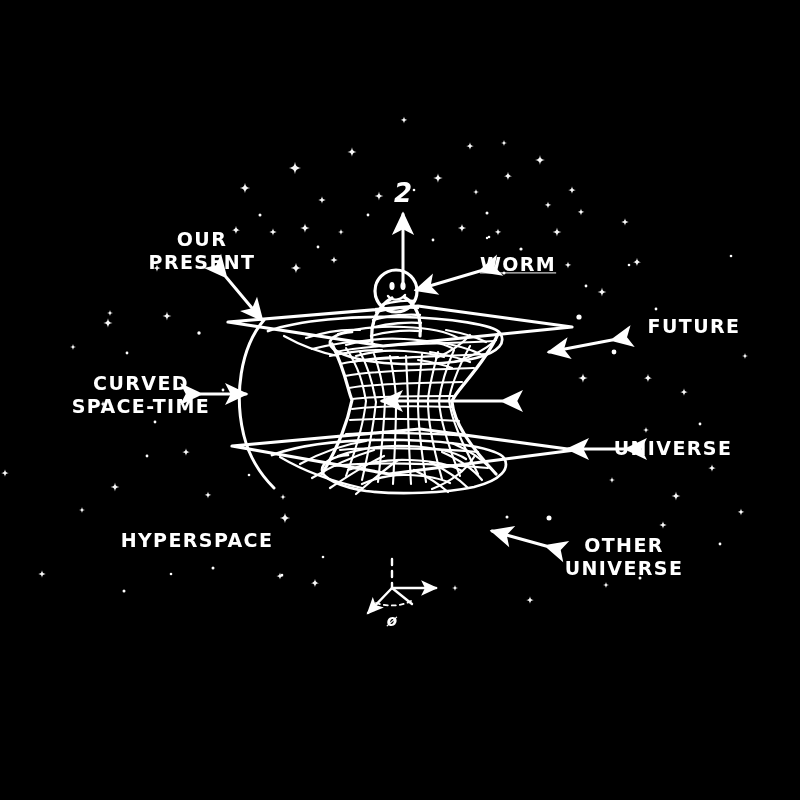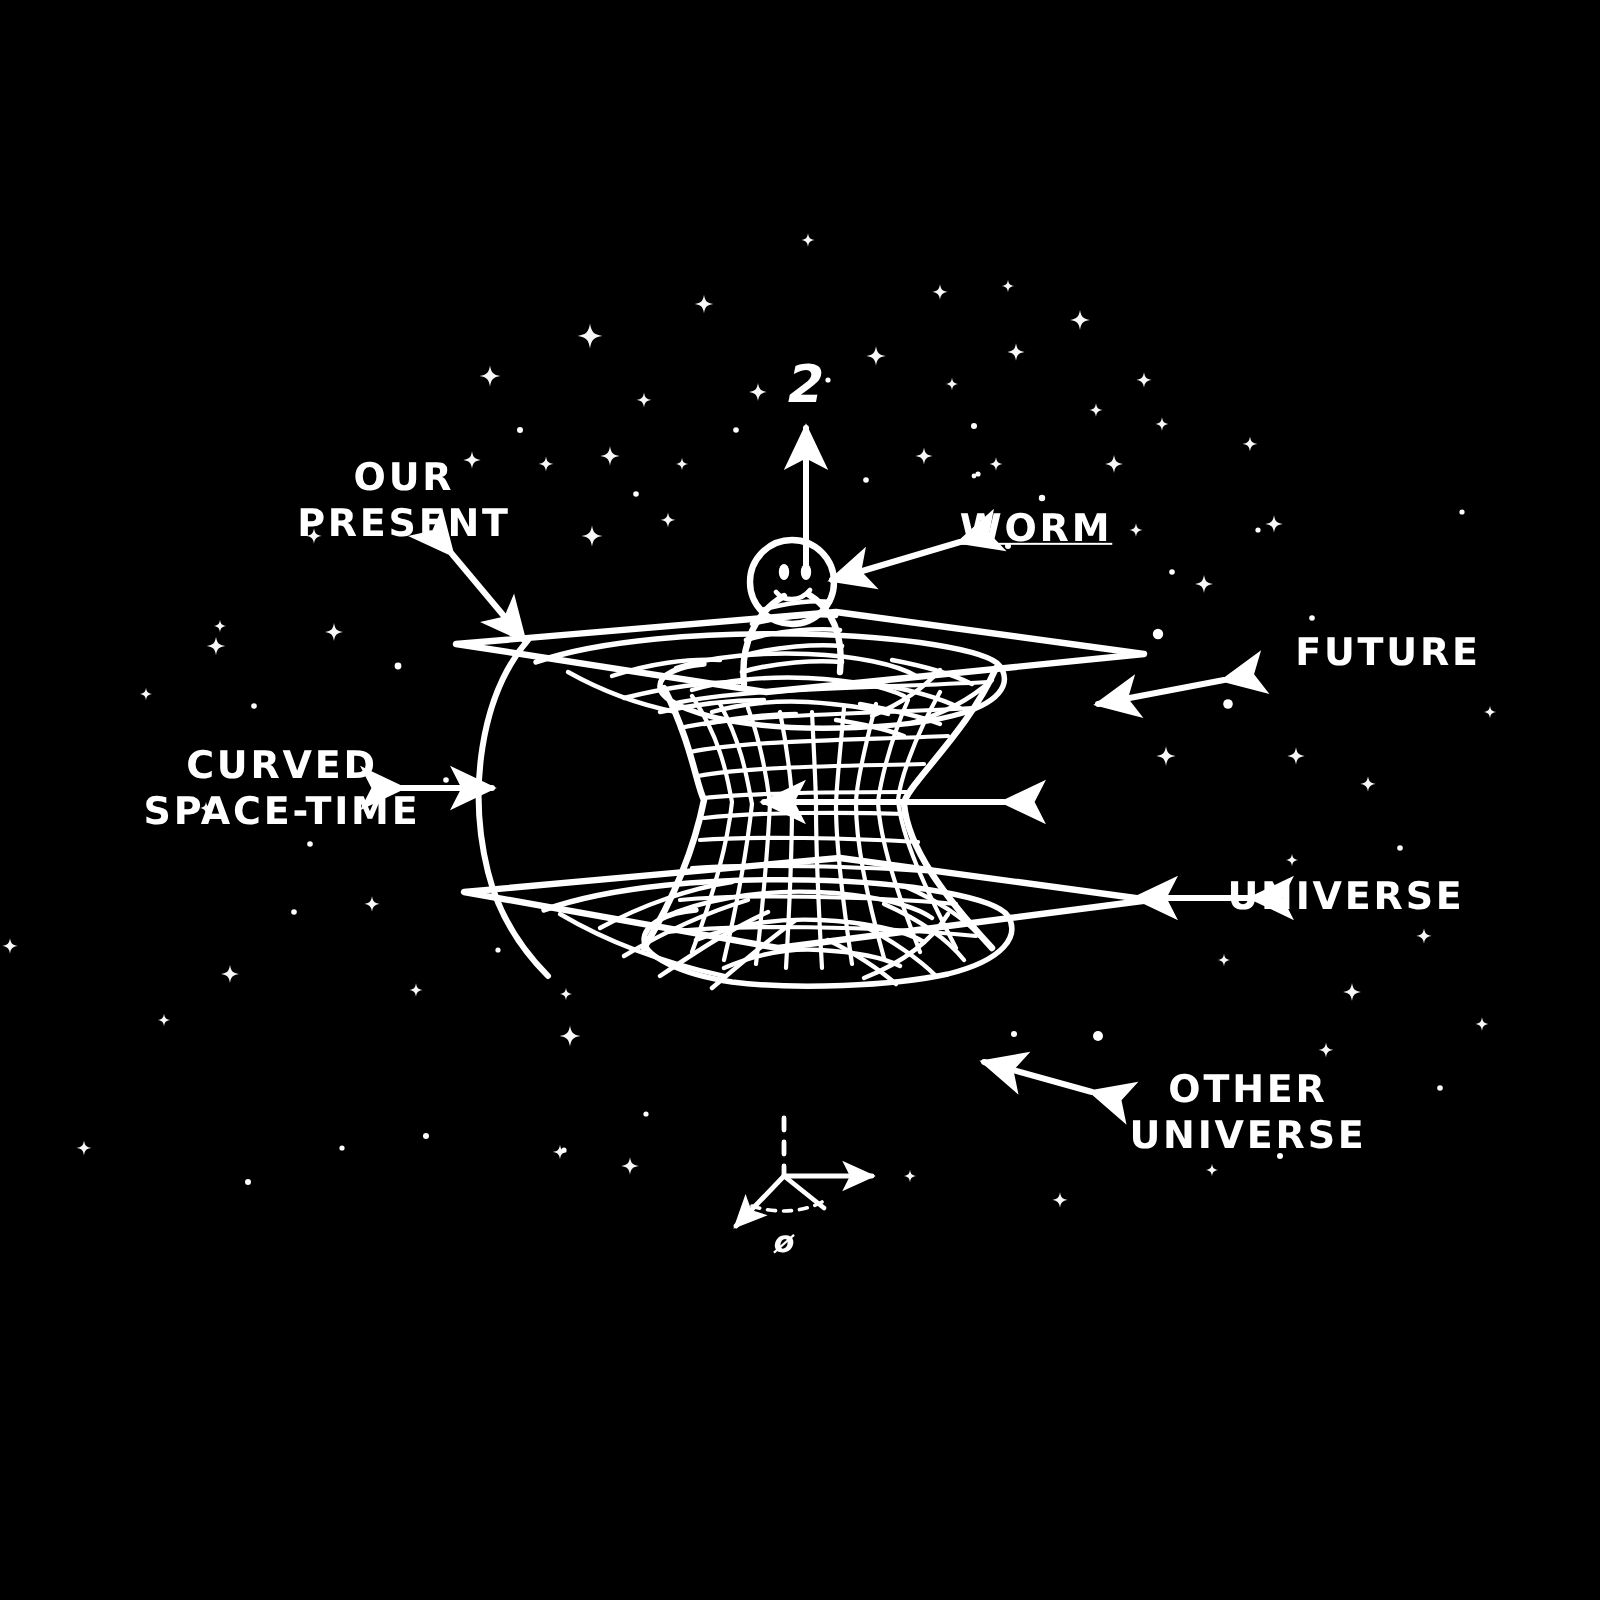--- a/index.html
+++ b/index.html
@@ -318,19 +318,20 @@
   <div class="lbl" style="left:518px; top:265px;text-decoration:underline;">WORM</div>
 
   <div class="lbl" style="left:694px; top:327px;">FUTURE</div>
 
   <div class="lbl" style="left:141px; top:395px;">CURVED
 SPACE-TIME</div>
 
 
   <div class="lbl" style="left:673px; top:449px;">UNIVERSE</div>
 
+  <div class="lbl" style="left:197px; top:541px;">HYPERSPACE</div>
 
   <div class="lbl" style="left:624px; top:557px;">OTHER
 UNIVERSE</div>
 
   <div class="lbl tiny" style="left:392px; top:621px;">ø</div>
 
 </div>
 
 </body></html>

